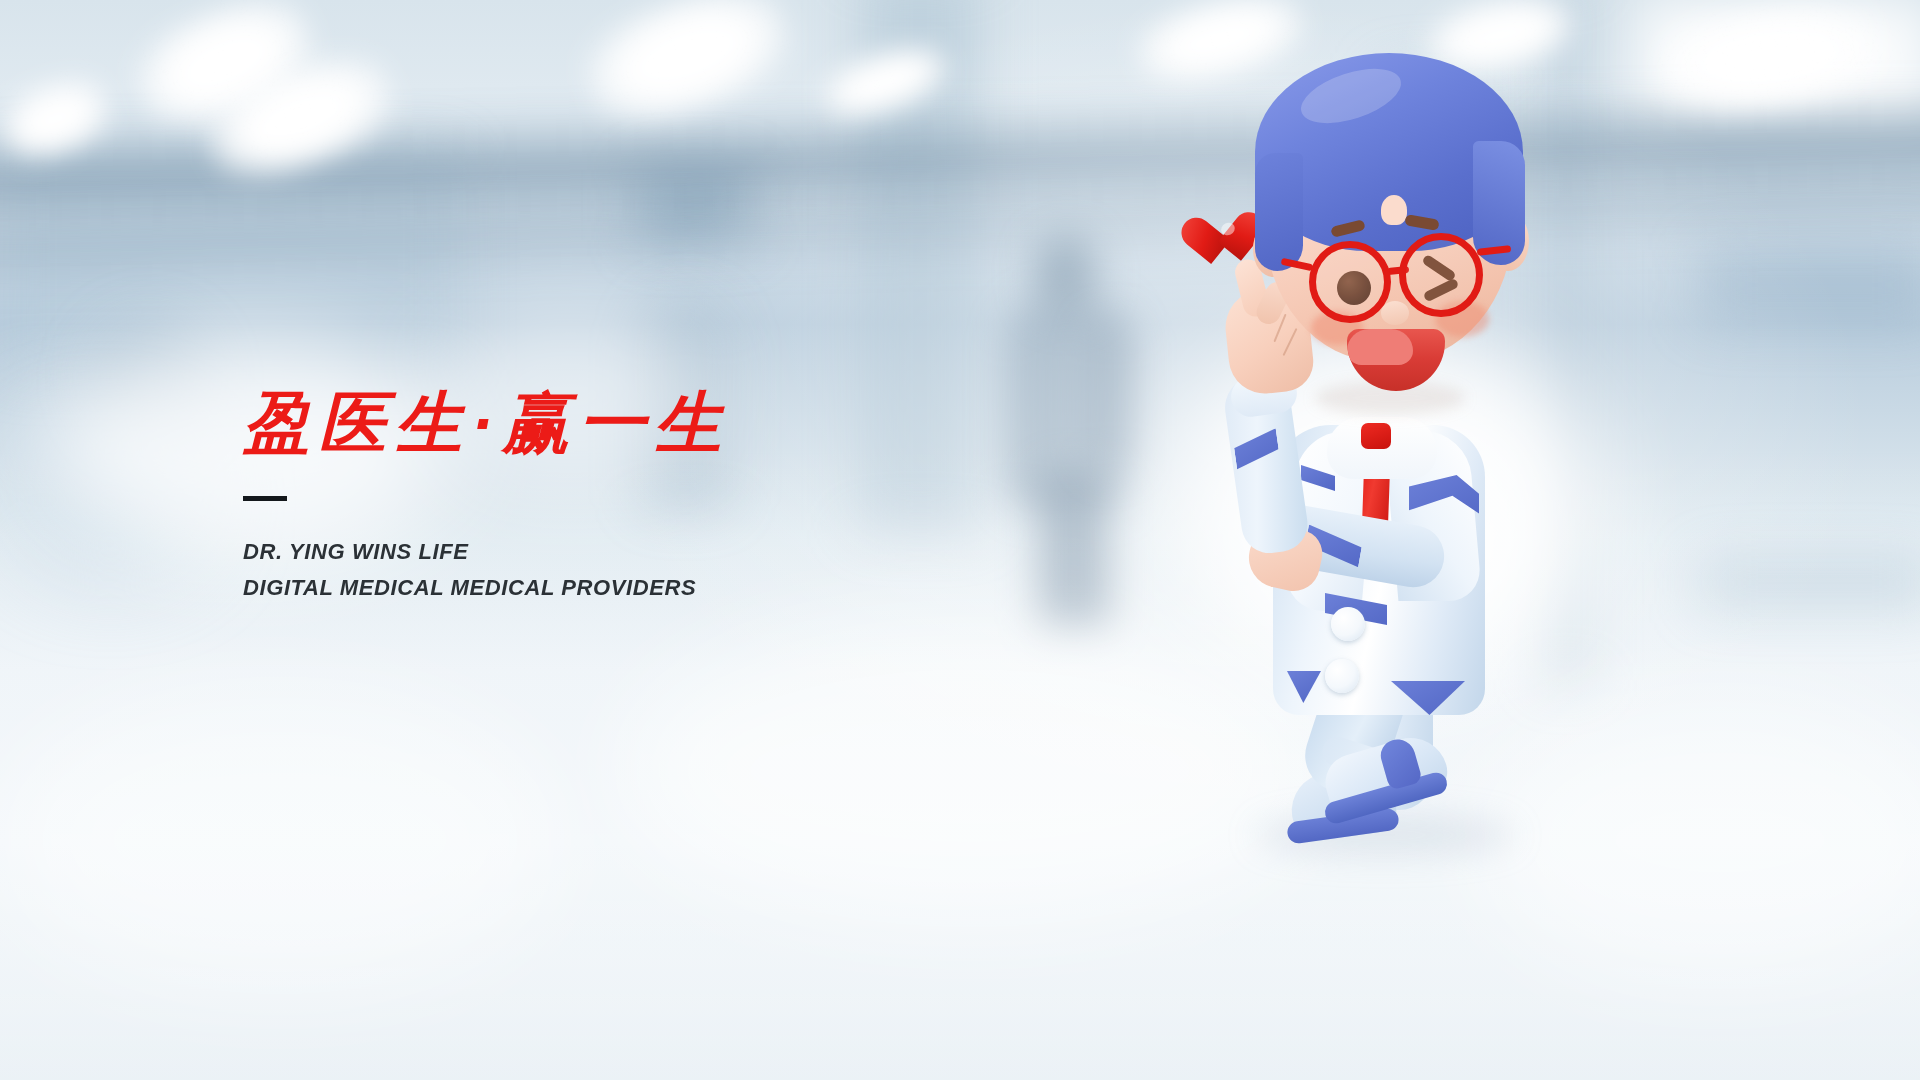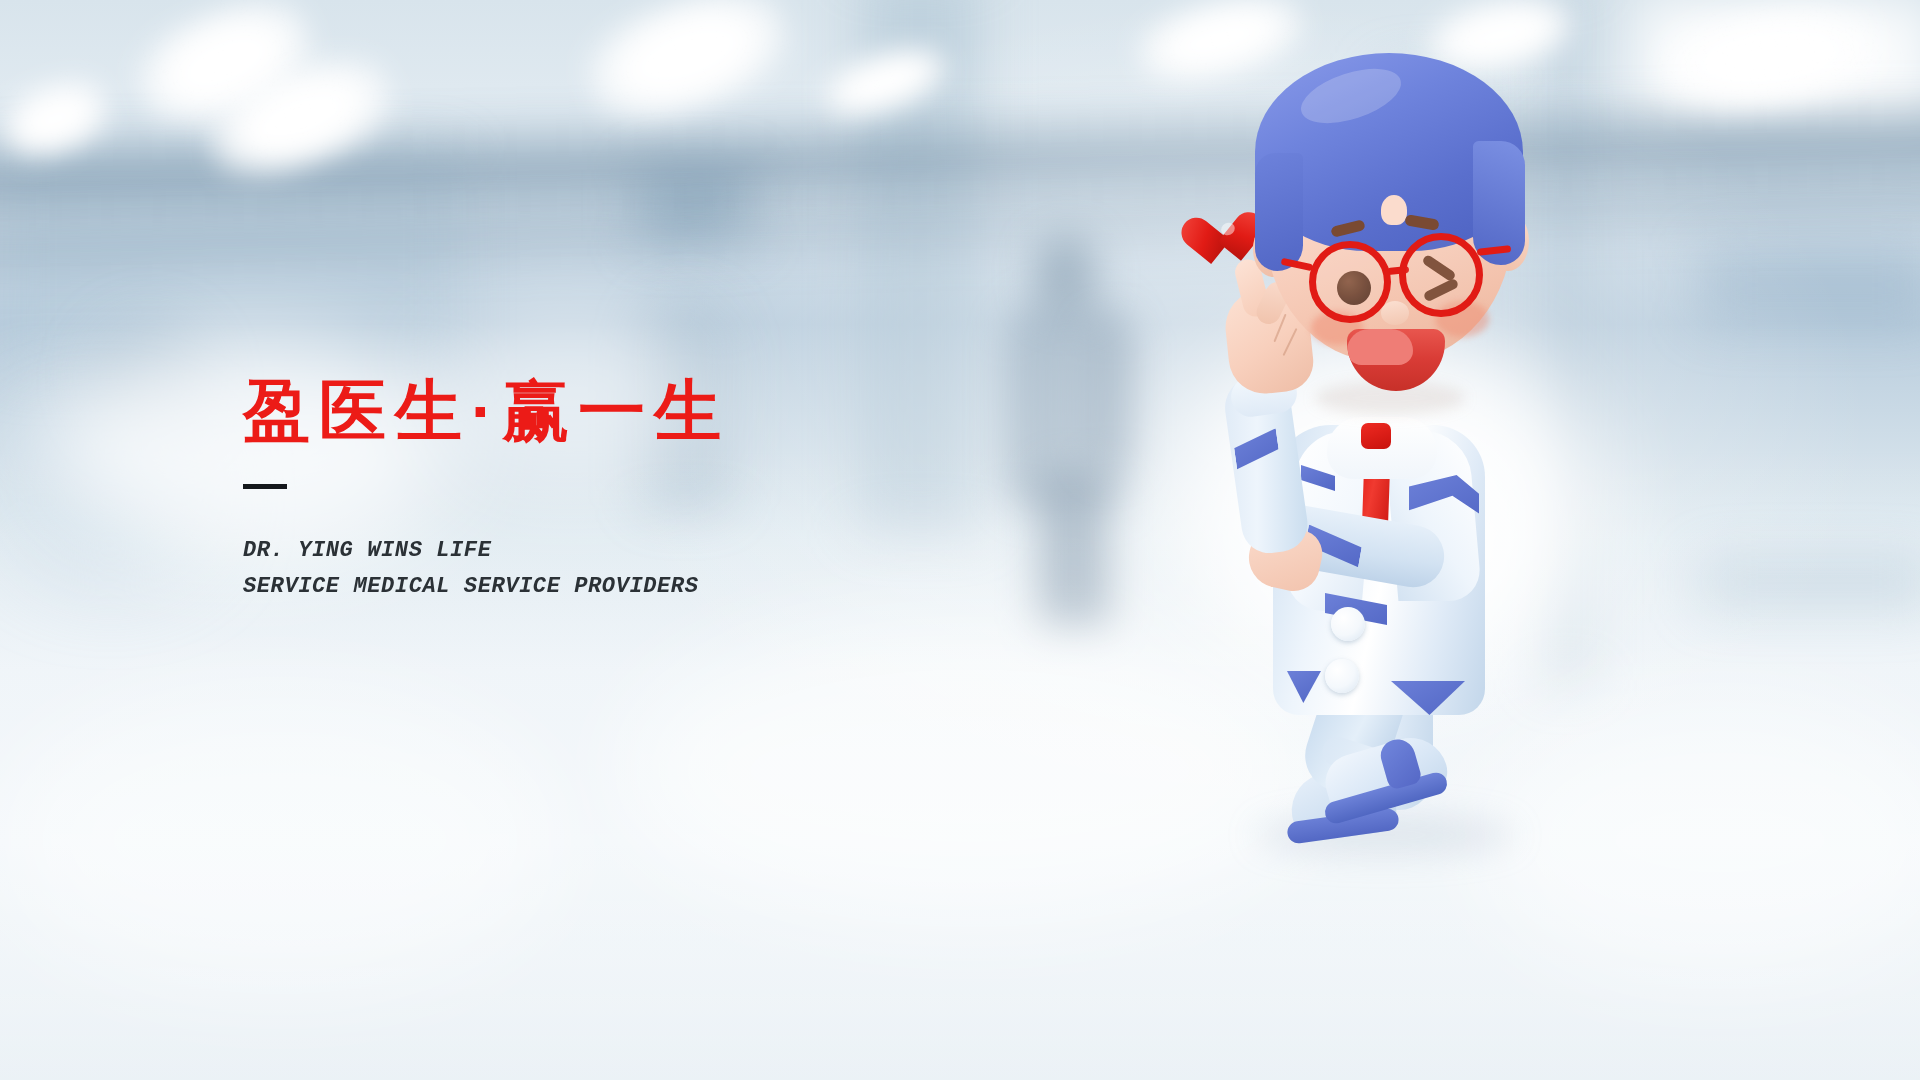--- a/index.html
+++ b/index.html
@@ -124,34 +124,35 @@
 
   .headline {
     font-size:46px;
     letter-spacing:2px;
     color:#111418;
     font-weight:400;
     line-height:1.18;
     white-space:nowrap;
   }
   .slogan {
-    margin-top:18px;
+    margin-top:30px;
     font-size:67px;
     font-weight:700;
     letter-spacing:9px;
     color:#ec1b17;
     line-height:1.12;
     white-space:nowrap;
+    font-style:italic;
   }
   .rule {
     margin-top:36px;
     width:44px; height:5px;
     background:#14181c;
   }
-  .sub { margin-top:44px;font-family:Liberation Mono, monospace; }
+  .sub { margin-top:33px; }
   .sub-line {
     font-style:italic;
     font-weight:700;
     font-size:22px;
     letter-spacing:.6px;
     color:#2b3136;
     line-height:1.62;
     white-space:nowrap;
   }
 
@@ -509,21 +510,21 @@
   <div class="glow g4"></div>
   <div class="glow g5"></div>
   <div class="glow g6"></div>
   <div class="haze"></div>
 
   <div class="copy">
     <div class="slogan">盈医生·赢一生</div>
     <div class="rule"></div>
     <div class="sub">
       <div class="sub-line">DR. YING WINS LIFE</div>
-      <div class="sub-line">SERVICE MEDICAL SERVICE PROVIDERS</div>
+      <div class="sub-line">DIGITAL MEDICAL MEDICAL PROVIDERS</div>
     </div>
   </div>
 
   <div id="mascot">
     <div class="mascot-shadow"></div>
 
     <div class="leg-back"></div>
     <div class="shoe-back"></div>
     <div class="shoe-back-sole"></div>
     <div class="leg-front"></div>

